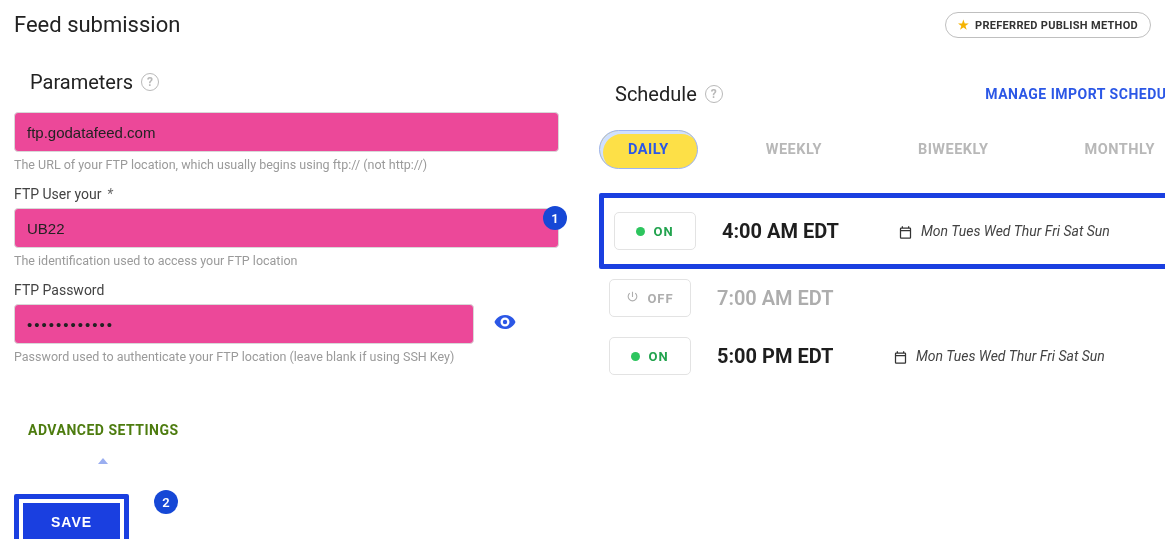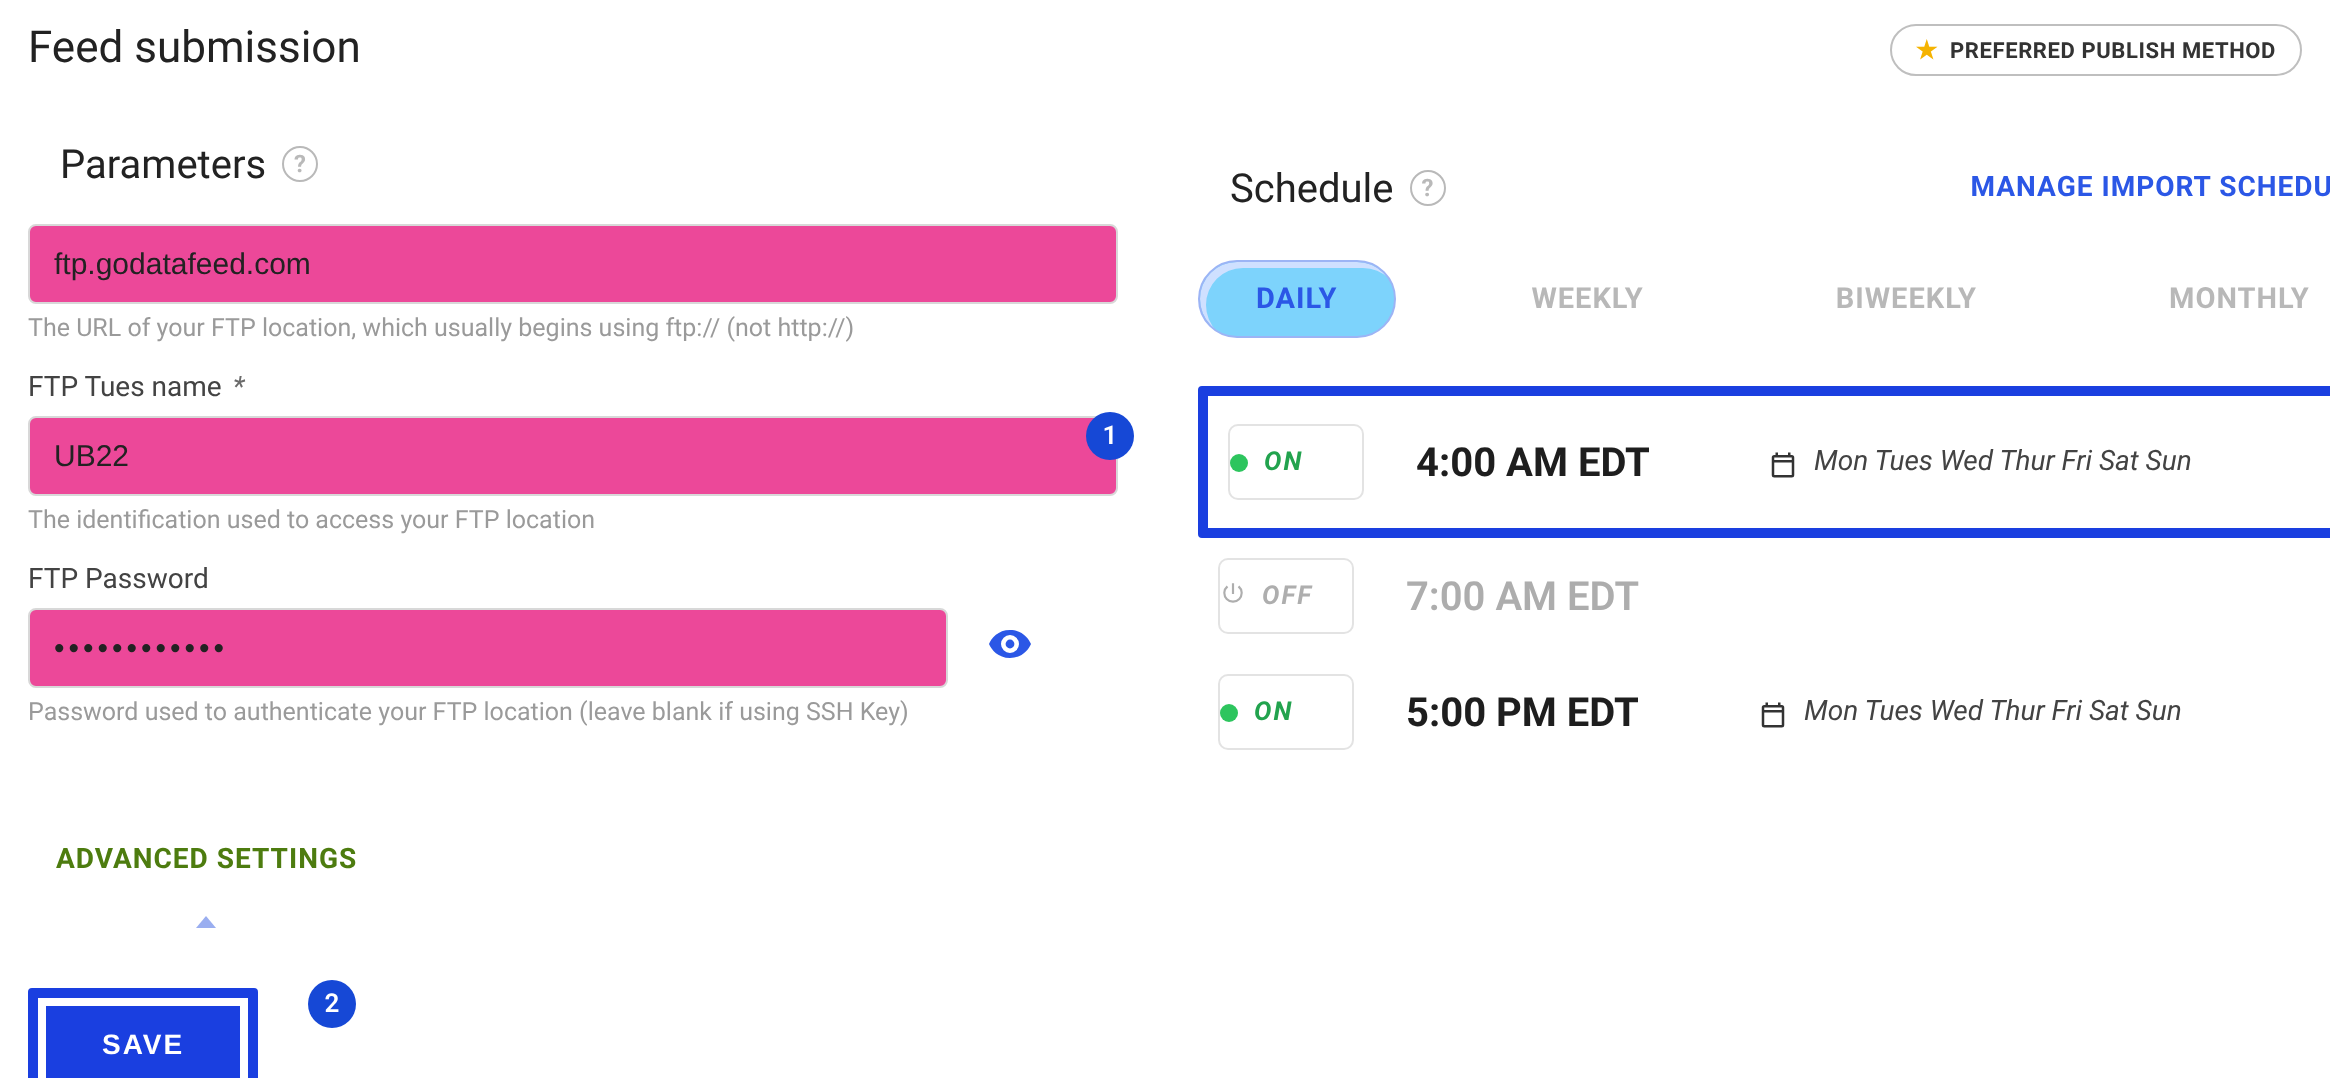--- a/index.html
+++ b/index.html
@@ -38,25 +38,25 @@
 .adv .caret { width: 0; height: 0; border-left: 5px solid transparent; border-right: 5px solid transparent; border-bottom: 6px solid #9aaef0; }
 
 .save-wrap { margin-top: 30px; display: inline-block; border: 5px solid #1a3fe0; padding: 4px; border-radius: 2px; }
 .save-btn { background: #1a3fe0; color: #fff; border: none; font-weight: 700; letter-spacing: 1px; font-size: 14px; padding: 11px 28px; cursor: pointer; }
 
 .right-head { display: flex; justify-content: space-between; align-items: center; margin-bottom: 24px; }
 .manage-link { color: #2b57e6; font-weight: 700; letter-spacing: 0.5px; font-size: 14px; cursor: pointer; }
 
 .tabs { display: flex; gap: 40px; align-items: center; margin-bottom: 24px; }
 .tab { font-size: 14.5px; font-weight: 700; letter-spacing: 0.5px; color: #b8b8b8; cursor: pointer; padding: 10px 28px; border-radius: 999px; }
-.tab.active { color: #2b57e6; border: 1.5px solid #9cb4f5; background: #7dd3fc; box-shadow: inset 3px 3px 0 #cfe0ff; }
+.tab.active { color: #2b57e6; border: 1.5px solid #9cb4f5; background: #fde047; box-shadow: inset 3px 3px 0 #cfe0ff; }
 
 .slot { display: flex; align-items: center; gap: 26px; padding: 10px 10px; }
 .slot.hl { border: 5px solid #1a3fe0; border-radius: 2px; padding: 14px 10px; }
-.toggle { width: 68px; height: 38px; border: 1px solid #e3e3e3; border-radius: 5px; display: flex; align-items: center; justify-content: flex-start; gap: 8px; font-weight: 700; letter-spacing: 1px; font-size: 13px; cursor: pointer; background: #fff; font-style: italic; }
+.toggle { width: 82px; height: 38px; border: 1px solid #e3e3e3; border-radius: 5px; display: flex; align-items: center; justify-content: center; gap: 8px; font-weight: 700; letter-spacing: 1px; font-size: 13px; cursor: pointer; background: #fff; }
 .toggle.on { color: #22a34e; }
 .toggle.on .dot { width: 9px; height: 9px; border-radius: 50%; background: #2dc55e; }
 .toggle.off { color: #aeaeae; }
 .toggle.off .dot { }
 .time { font-size: 20px; font-weight: 700; color: #1e1e1e; min-width: 150px; }
 .time.muted { color: #adadad; font-weight: 600; }
 .days { font-size: 14px; font-style: italic; color: #434343; display: flex; align-items: center; gap: 8px; }
 .days svg { position: relative; top: 1px; }
 </style>
 </head>
@@ -78,21 +78,21 @@
         <span class="help-icon">?</span>
       </div>
 
       <div class="field">
         <input class="input" type="text" value="ftp.godatafeed.com" style="">
         <div class="hint">The URL of your FTP location, which usually begins using ftp:// (not http://)</div>
       </div>
 
       <div class="field">
         <label class="field-label">
-          <span>FTP Tues name</span>
+          <span>FTP User your</span>
           <span class="req">*</span>
         </label>
         <input class="input" type="text" value="UB22" style="">
         <div class="hint">The identification used to access your FTP location</div>
       </div>
 
       <div class="field">
         <label class="field-label">
           <span>FTP Password</span>
         </label>

